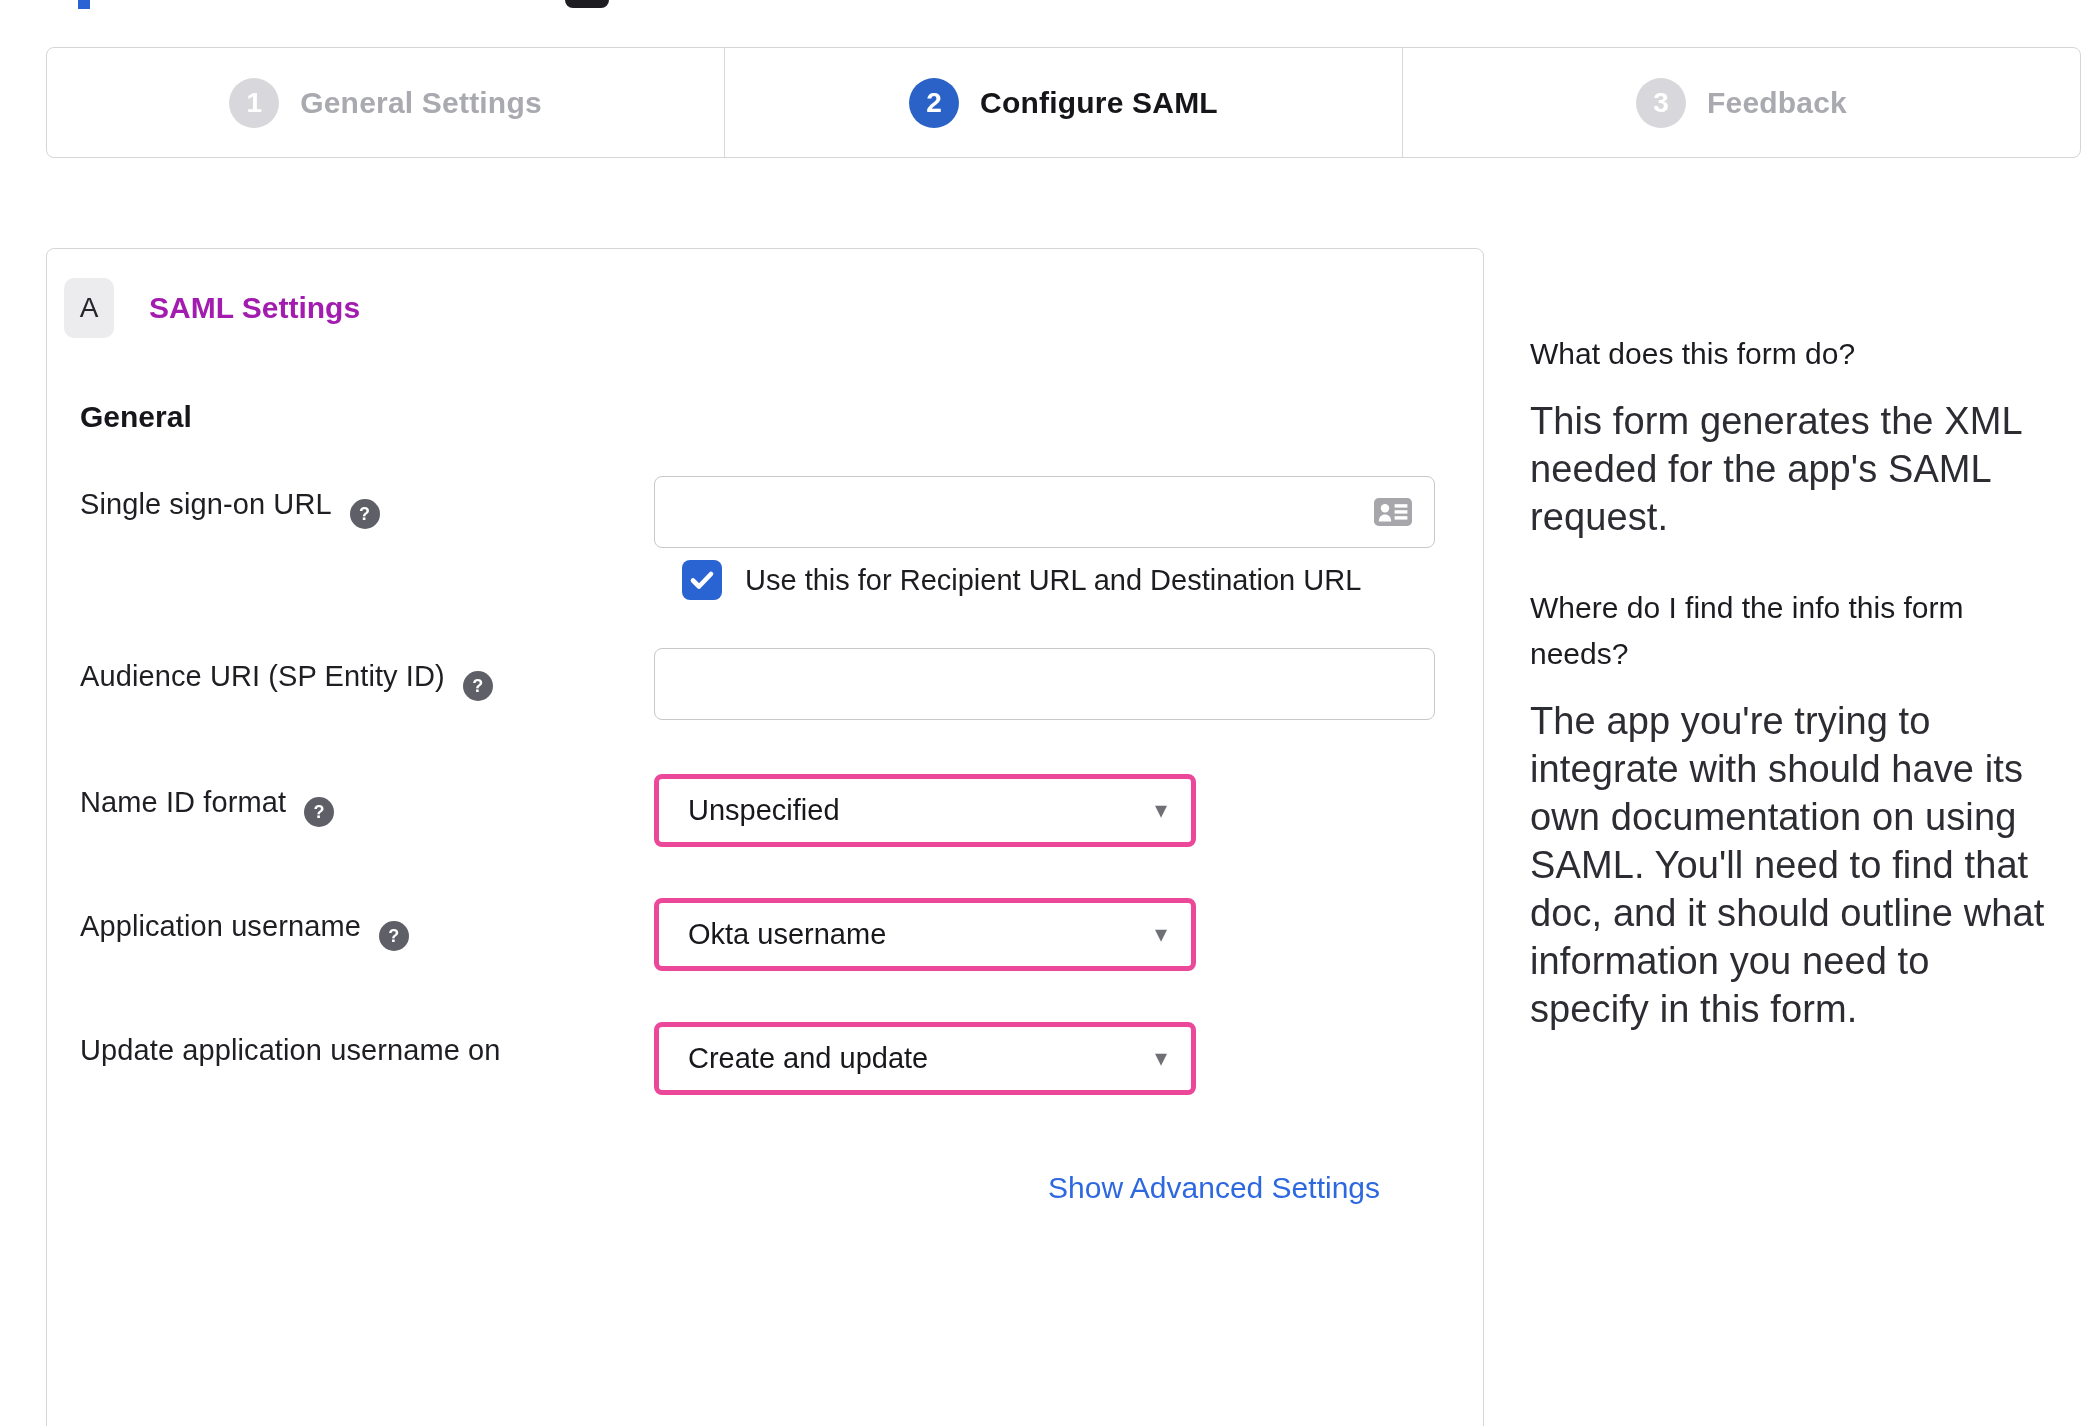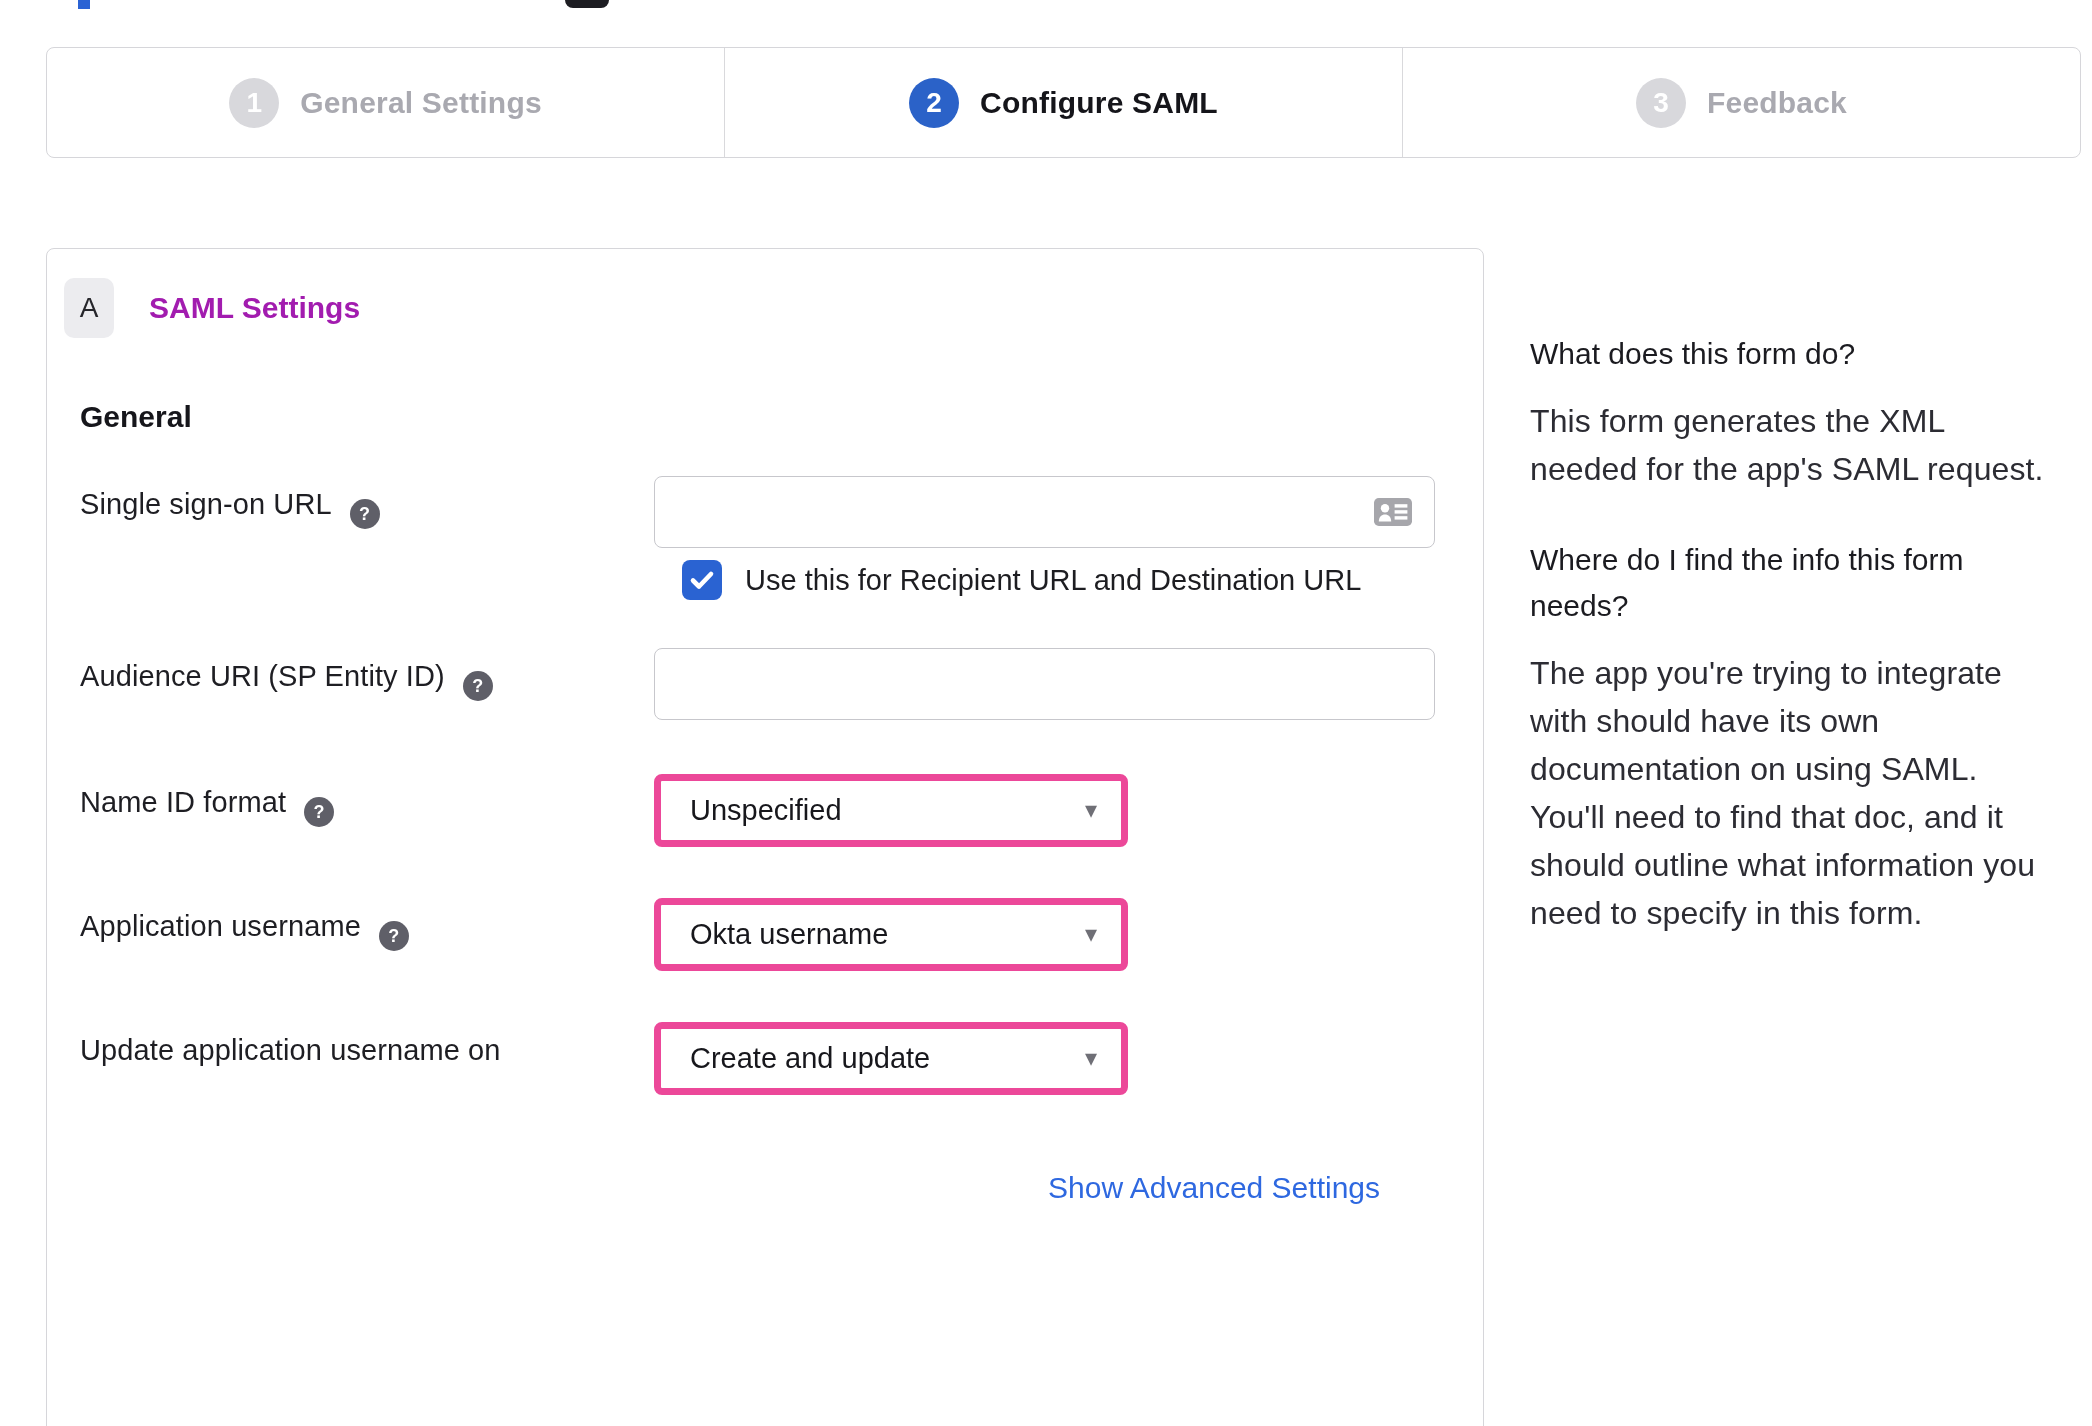--- a/index.html
+++ b/index.html
@@ -104,22 +104,22 @@
   }
   .checkbox {
     width: 40px; height: 40px; border-radius: 8px;
     background: #2a63d2;
     display: flex; align-items: center; justify-content: center;
     flex: 0 0 auto; cursor: pointer;
   }
   .checkbox-label { margin-left: 23px; font-size: 29px; color: #1d1d21; }
   .field-hint { margin-top: 12px; font-size: 29px; color: #8f8f97; }
   .select {
-    position: relative; width: 474px; height: 73px;
-    border: 7px solid #ec4899; border-radius: 8px;
+    position: relative; width: 542px; height: 73px;
+    border: 5px solid #ec4899; border-radius: 8px;
     background: #fff; cursor: pointer;
     display: flex; align-items: center;
     padding: 0 57px 0 29px;
     font-size: 29px; color: #17171c;
   }
   .select-caret {
     position: absolute; right: 24px; top: 50%; transform: translateY(-52%);
     font-size: 24px; color: #6f6f76;
   }
   .mb-r1 { margin-bottom: 48px; }
@@ -132,21 +132,21 @@
     font-size: 30px; font-weight: 500; color: #2e68e0;
     text-decoration: none; cursor: pointer; text-align: right;
   }
 
   
   .help-sidebar { position: absolute; left: 1530px; top: 331px; width: 516px; }
   .help-heading {
     font-size: 30px; font-weight: 400; color: #1b1b20; line-height: 46px;
   }
   .help-body {
-    margin-top: 20px; font-size: 32px; color: #2c2c33; line-height: 48px;
+    margin-top: 20px; font-size: 38px; color: #2c2c33; line-height: 48px;
     letter-spacing: 0.1px;
   }
   .help-section + .help-section { margin-top: 44px; }
 </style>
 </head>
 <body>
 
 <div class="artifact-blue"></div>
 <div class="artifact-dark"></div>
 

